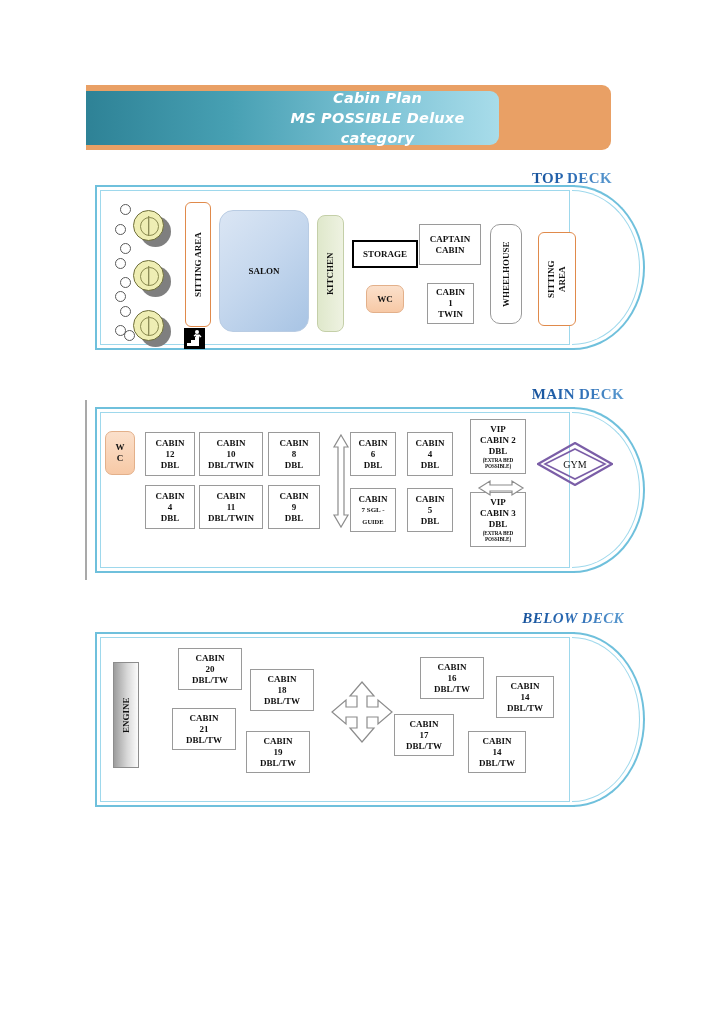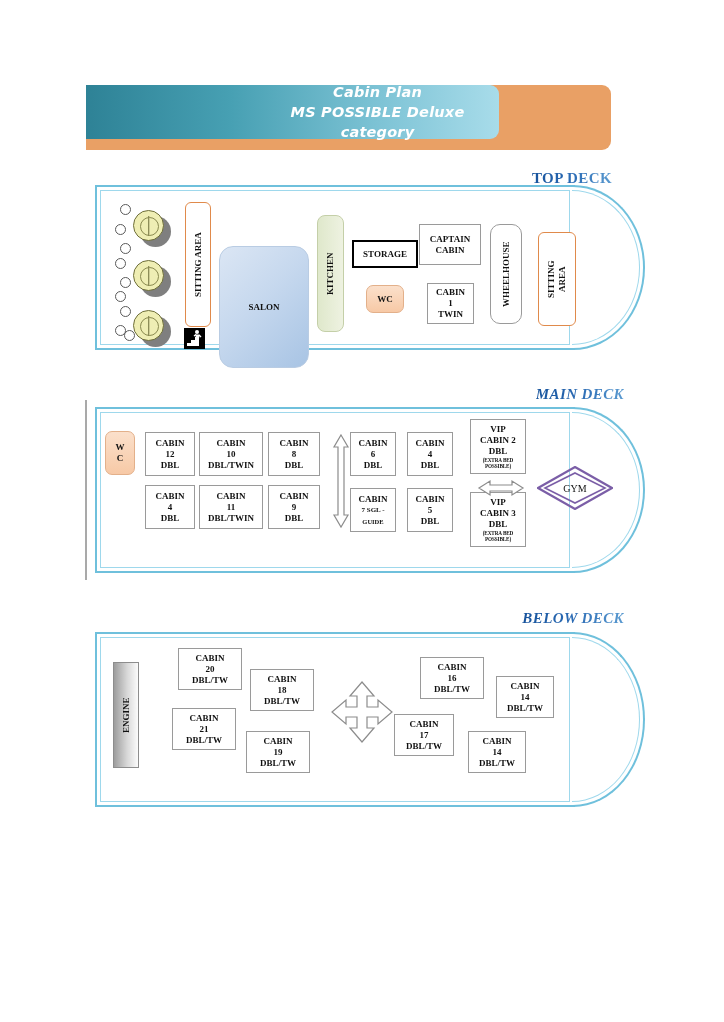--- a/index.html
+++ b/index.html
@@ -15,21 +15,21 @@
   
   #title-banner {
     position: absolute; left: 86px; top: 85px;
     width: 525px; height: 65px;
   }
   #title-banner .band-orange {
     position: absolute; left: 0; top: 0; width: 525px; height: 65px;
     background: #e9a065; border-radius: 0 9px 9px 0;
   }
   #title-banner .band-blue {
-    position: absolute; left: 0; top: 0; width: 413px; height: 54px;
+    position: absolute; left: 0; top: 6px; width: 413px; height: 54px;
     background: linear-gradient(to right, #2e8296 0%, #47a0b3 35%, #7fc4d6 72%, #a8dcea 100%);
     border-radius: 0 9px 9px 0;
     display: flex; flex-direction: column; align-items: center; justify-content: center;
   }
   #title-banner .tline {
     color: #ffffff; font-family: "DejaVu Sans", sans-serif;
     font-weight: bold; font-style: italic; font-size: 14.5px;
     line-height: 20px; letter-spacing: .2px;
     padding-left: 170px; width: 100%; text-align: center;
   }
@@ -38,21 +38,21 @@
   .deck-title {
     position: absolute;
     font-family: "Liberation Serif", serif;
     font-weight: bold; font-size: 15px; letter-spacing: .4px;
     background: linear-gradient(to right, #17539c 0%, #2c6cb5 50%, #5a9ad0 100%);
     -webkit-background-clip: text; background-clip: text;
     -webkit-text-fill-color: transparent; color: #2266ad;
     text-align: right;
   }
   #deck-title-top   { right: 112px; top: 170px; }
-  #deck-title-main  { right: 100px; top: 386px; font-style: italic; }
+  #deck-title-main  { right: 100px; top: 386px; }
   #deck-title-below { right: 100px; top: 610px; font-style: italic; }
 
   
   .hull {
     position: absolute;
     border: 2px solid #6fc0dc;
     background: #ffffff;
   }
   .hull .hull-inner {
     position: absolute; inset: 3px;
@@ -110,21 +110,21 @@
 
   .room.orange-outline {
     border: 1.6px solid #e08A4b; border-radius: 6px;
   }
   .room.peach {
     background: linear-gradient(to bottom, #fbe0cb 0%, #f7c9a6 100%);
     border: 1px solid #e3b08a; border-radius: 7px;
   }
   .room.salon {
     background: linear-gradient(135deg, #dbe6f4 0%, #c6d8ee 45%, #a8c4e4 100%);
-    border: 1px solid #b9cce3; border-radius: 14px; margin-top: 36px;
+    border: 1px solid #b9cce3; border-radius: 14px;
   }
   .room.kitchen {
     background: linear-gradient(to right, #eef2e1 0%, #dfe8cb 100%);
     border: 1px solid #c4cfa8; border-radius: 8px;
   }
   .room.wheelhouse {
     border: 1px solid #9a9a9a; border-radius: 10px;
   }
   .room.engine {
     background: linear-gradient(to right, #fbfbfb 0%, #d8d8d8 45%, #9d9d9d 100%);
@@ -159,21 +159,21 @@
     position: absolute; left: 184px; top: 328px; width: 21px; height: 21px;
     background: #000;
   }
   #stairs-icon svg { display:block; }
 
   
   .arrow-svg { position: absolute; }
 
   
   #gym {
-    position: absolute; left: 537px; top: 466px; width: 76px; height: 44px;
+    position: absolute; left: 537px; top: 442px; width: 76px; height: 44px;
   }
   #gym .dia-outer, #gym .dia-inner {
     position: absolute; inset: 0;
   }
   #gym .gym-label {
     position: absolute; inset: 0; display: flex; align-items: center;
     justify-content: center; font-family: "Liberation Serif", serif;
     font-size: 10px; color: #111;
   }
 </style>

